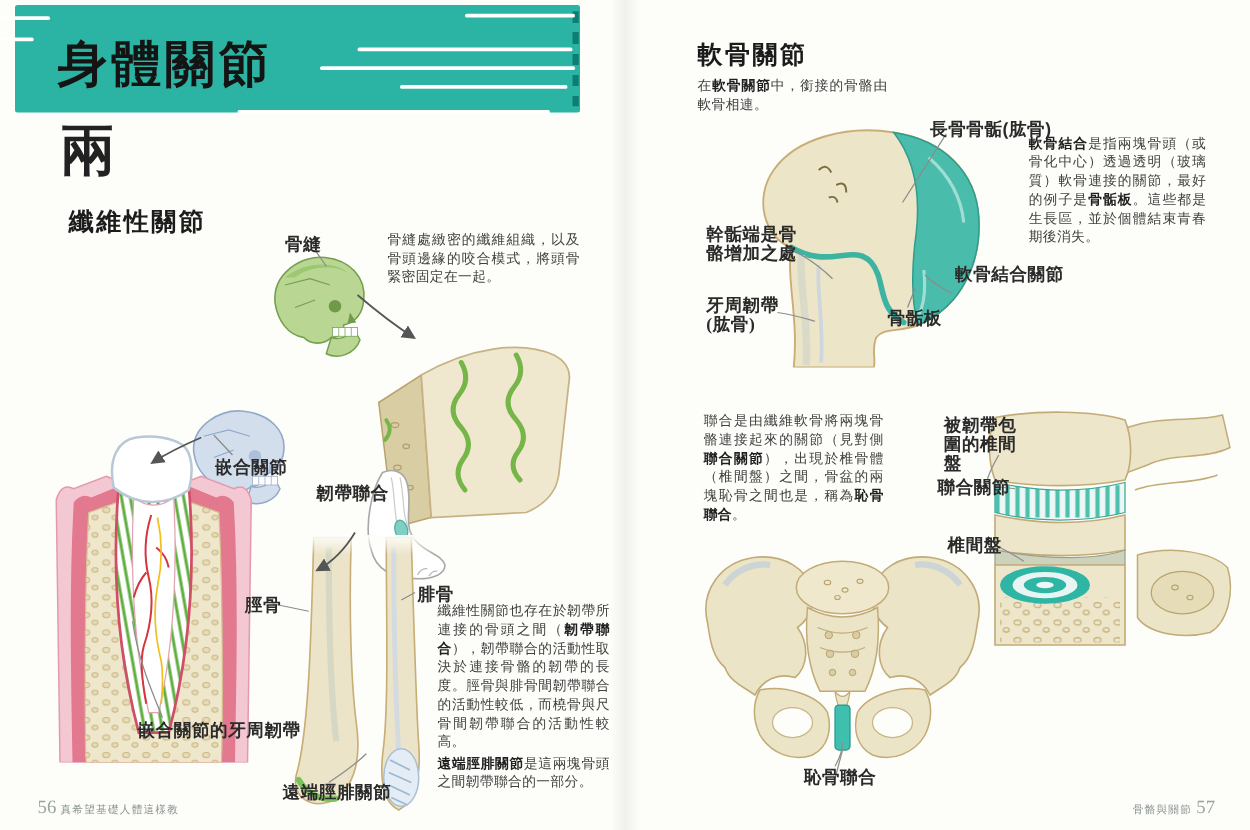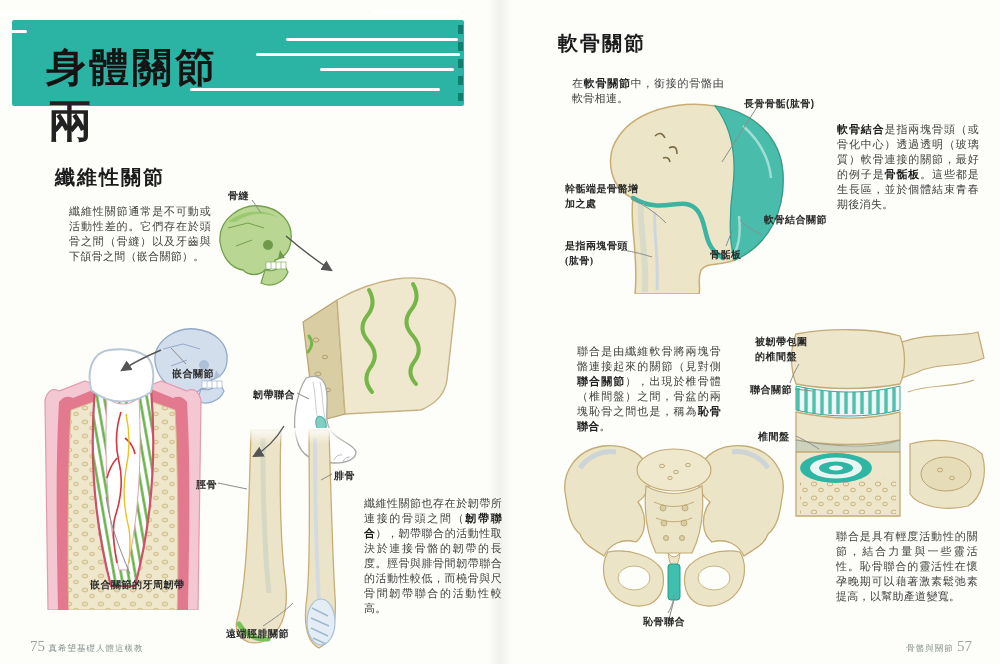--- a/index.html
+++ b/index.html
@@ -2,32 +2,32 @@
 <html><head>
 <meta charset="utf-8">
 <style>
   html,body{margin:0;padding:0;background:#e8e8e4;}
   #page{position:relative;width:1000px;height:664px;background:#fdfdfa;overflow:hidden;
         font-family:"Liberation Sans","DejaVu Sans",sans-serif;color:#3f3f3f;}
   
   #gutter{position:absolute;left:488px;top:0;width:24px;height:664px;
           background:linear-gradient(to right,rgba(0,0,0,0) 0%,rgba(0,0,0,0.05) 50%,rgba(0,0,0,0) 100%);z-index:3;}
   
-  .banner{position:absolute;left:12px;top:20px;width:452px;height:86px;background:#2bb4a3;border-radius:2px;z-index:1;}
+  .banner{position:absolute;left:12px;top:4px;width:452px;height:86px;background:#2bb4a3;border-radius:2px;z-index:1;}
   .banner h1{margin:0;padding:20px 0 0 34px;font-size:40px;letter-spacing:3px;font-weight:700;color:#141414;}
   .banner-dashes{position:absolute;right:1px;top:5px;bottom:5px;width:5px;
         background:repeating-linear-gradient(to bottom,#0c7f70 0 9px,rgba(0,0,0,0) 9px 17px);}
   .wline{position:absolute;height:3px;background:#fff;border-radius:2px;z-index:2;}
   
-  .para{position:absolute;font-size:11px;line-height:15px;text-align:justify;letter-spacing:.3px;color:#414141;z-index:10;margin:14px;}
+  .para{position:absolute;font-size:11px;line-height:15px;text-align:justify;letter-spacing:.3px;color:#414141;z-index:10;margin:0;}
   .para .b{font-weight:700;color:#1f1f1f;}
   .h2{position:absolute;margin:0;font-size:20px;font-weight:700;letter-spacing:2px;color:#1b1b1b;z-index:10;}
   .intro{position:absolute;left:48px;top:98px;width:422px;font-size:13px;line-height:17px;text-align:justify;color:#3a3a3a;z-index:10;}
   .dropcap{float:left;font-size:44px;line-height:40px;margin:3px 8px 0 0;font-weight:700;color:#222;}
-  .lbl{position:absolute;font-size:10px;font-weight:700;line-height:15px;letter-spacing:.5px;color:#2a2a2a;z-index:10;white-space:nowrap;}
+  .lbl{position:absolute;font-size:14px;font-weight:700;line-height:15px;letter-spacing:.5px;color:#2a2a2a;z-index:10;white-space:nowrap;}
   .lbl.wrap{white-space:normal;font-family:Liberation Serif, serif;}
   .illus{position:absolute;z-index:1;}
   #lines{position:absolute;left:0;top:0;width:1000px;height:664px;z-index:5;pointer-events:none;}
   .footer{position:absolute;z-index:10;font-size:8.5px;color:#8a9490;letter-spacing:1px;}
   .footer .pn{font-family:"Liberation Serif","DejaVu Serif",serif;font-size:15px;color:#9aa49f;letter-spacing:0;}
 </style>
 </head>
 <body>
 
 <div id="page">
@@ -45,59 +45,59 @@
   <div class="wline" style="left:256px;top:53px;width:204px"></div>
   <div class="wline" style="left:320px;top:68px;width:134px"></div>
   <div class="wline" style="left:190px;top:88px;width:250px"></div>
 
   <div class="intro">
     <span class="dropcap">兩</span>
   </div>
 
   <h2 class="h2" style="left:55px;top:164px">纖維性關節</h2>
 
-  <p class="para" style="left:55px;top:190px;width:142px">
-    <span>纖維性關節通常是不可動或活動性差的。它們存在於頭骨之間（骨縫）以及牙齒與下頜骨之間（嵌合關節）。</span>
-  </p>
-
+
+  <p class="para" style="left:310px;top:185px;width:154px">
+    <span>骨縫處緻密的纖維組織，以及骨頭邊緣的咬合模式，將頭骨緊密固定在一起。</span>
+  </p>
 
   <div class="lbl" style="left:228px;top:188px">骨縫</div>
   <div class="lbl" style="left:172px;top:366px">嵌合關節</div>
-  <div class="lbl" style="left:90px;top:577px">嵌合關節的牙周韌帶</div>
+  <div class="lbl" style="left:110px;top:577px">嵌合關節的牙周韌帶</div>
   <div class="lbl" style="left:253px;top:387px">韌帶聯合</div>
   <div class="lbl" style="left:196px;top:477px">脛骨</div>
   <div class="lbl" style="left:334px;top:468px">腓骨</div>
   <div class="lbl" style="left:226px;top:626px">遠端脛腓關節</div>
 
   <p class="para" style="left:350px;top:482px;width:138px">
     <span>纖維性關節也存在於韌帶所連接的骨頭之間（</span><span class="b">韌帶聯合</span><span>），韌帶聯合的活動性取決於連接骨骼的韌帶的長度。脛骨與腓骨間韌帶聯合的活動性較低，而橈骨與尺骨間韌帶聯合的活動性較高。</span>
   </p>
+  <p class="para" style="left:350px;top:604px;width:138px">
+    <span class="b">遠端脛腓關節</span><span>是這兩塊骨頭之間韌帶聯合的一部分。</span>
+  </p>
 
   <div class="footer" style="left:30px;top:638px">
-    <span class="pn">75</span>
+    <span class="pn">56</span>
     <span>真希望基礎人體這樣教</span>
   </div>
 
   <h2 class="h2" style="left:558px;top:30px">軟骨關節</h2>
   <p class="para" style="left:558px;top:62px;width:152px">
     <span>在</span><span class="b">軟骨關節</span><span>中，銜接的骨骼由軟骨相連。</span>
   </p>
   <p class="para" style="left:823px;top:108px;width:142px">
     <span class="b">軟骨結合</span><span>是指兩塊骨頭（或骨化中心）透過透明（玻璃質）軟骨連接的關節，最好的例子是</span><span class="b">骨骺板</span><span>。這些都是生長區，並於個體結束青春期後消失。</span>
   </p>
   <p class="para" style="left:563px;top:330px;width:144px">
     <span>聯合是由纖維軟骨將兩塊骨骼連接起來的關節（見對側</span><span class="b">聯合關節</span><span>），出現於椎骨體（椎間盤）之間，骨盆的兩塊恥骨之間也是，稱為</span><span class="b">恥骨聯合</span><span>。</span>
   </p>
-  <p class="para" style="left:822px;top:515px;width:142px">
-    <span>聯合是具有輕度活動性的關節，結合力量與一些靈活性。恥骨聯合的靈活性在懷孕晚期可以藉著激素鬆弛素提高，以幫助產道變寬。</span>
-  </p>
 
   <div class="lbl" style="left:744px;top:96px">長骨骨骺(肱骨)</div>
   <div class="lbl wrap" style="left:565px;top:181px;width:78px">幹骺端是骨骼增加之處</div>
-  <div class="lbl wrap" style="left:565px;top:238px;width:64px">是指兩塊骨頭(肱骨)</div>
+  <div class="lbl wrap" style="left:565px;top:238px;width:64px">牙周韌帶(肱骨)</div>
   <div class="lbl" style="left:764px;top:212px">軟骨結合關節</div>
   <div class="lbl" style="left:710px;top:247px">骨骺板</div>
   <div class="lbl wrap" style="left:755px;top:334px;width:58px">被韌帶包圍的椎間盤</div>
   <div class="lbl" style="left:750px;top:382px">聯合關節</div>
   <div class="lbl" style="left:758px;top:429px">椎間盤</div>
   <div class="lbl" style="left:643px;top:614px">恥骨聯合</div>
 
   <div class="footer" style="left:870px;top:638px;width:102px;text-align:right">
     <span>骨骼與關節</span>
     <span class="pn">57</span>

